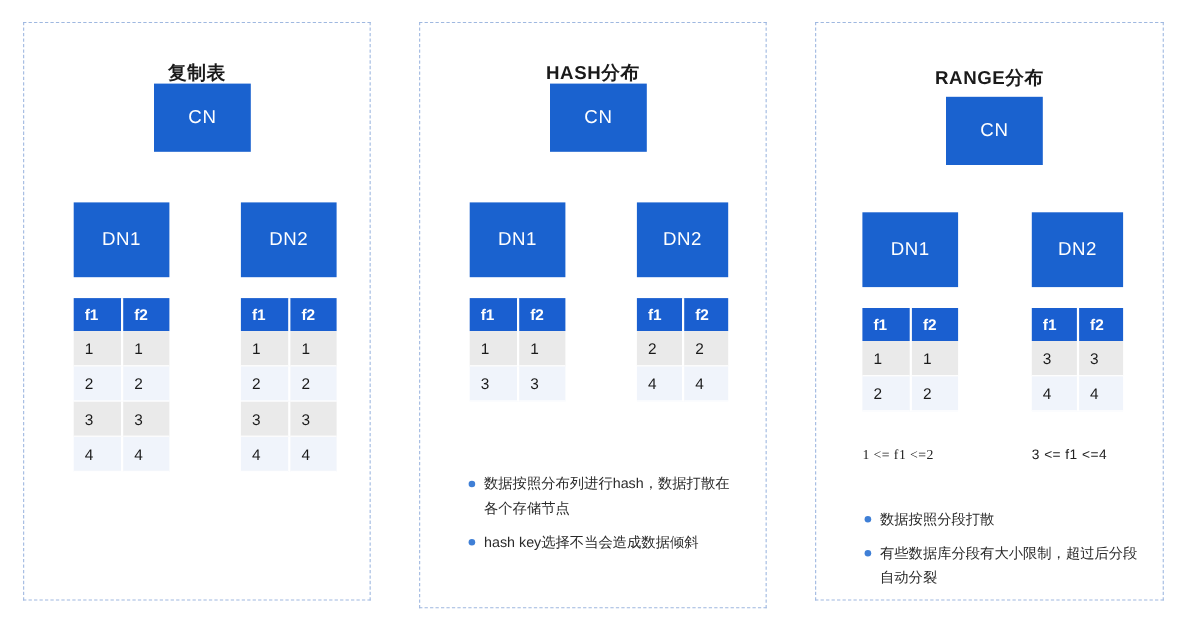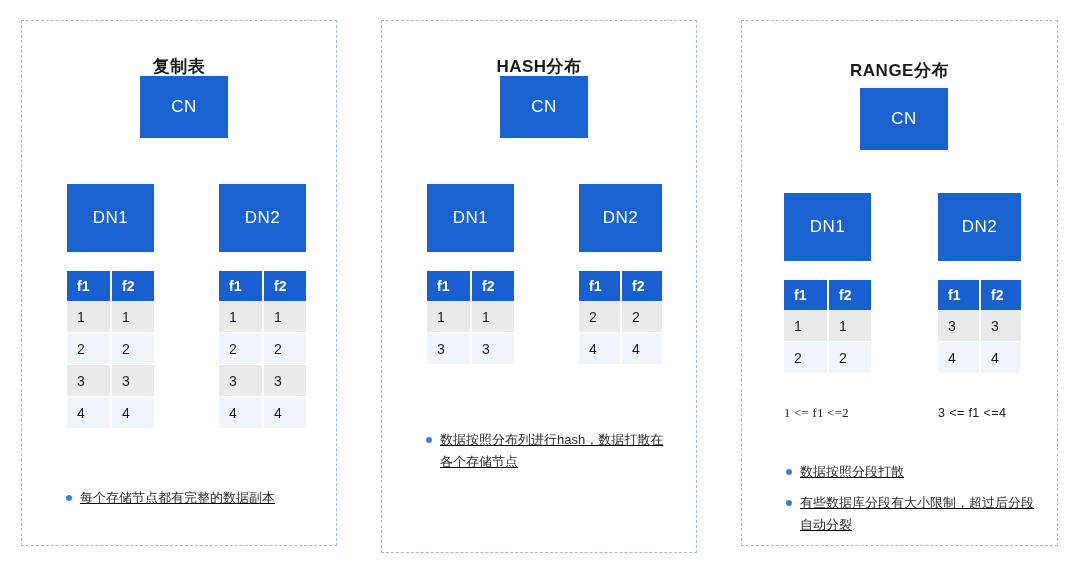--- a/index.html
+++ b/index.html
@@ -83,21 +83,20 @@
   .range-label {
     position: absolute;
     font-size: 12.5px;
     color: #222222;
     white-space: nowrap;
     letter-spacing: 0.4px;
   }
 
   .bullets {
     position: absolute;
-    text-decoration: underline;
   }
   .bullet {
     display: flex;
     align-items: flex-start;
     margin-bottom: 9px;
     font-size: 13px;
     line-height: 22px;
     color: #2a2a2a;
   }
   .bullet:last-child { margin-bottom: 0; }
@@ -188,24 +187,20 @@
           <td>3</td>
         </tr>
         <tr class="even">
           <td>4</td>
           <td>4</td>
         </tr>
       </tbody>
     </table>
 
     <div class="bullets" style="left:44px; top:466px; width:250px;">
-      <div class="bullet">
-        <span class="dot"></span>
-        <span class="btext">每个存储节点都有完整的数据副本</span>
-      </div>
     </div>
   </div>
 
   <div class="panel" style="left:381px; top:20px; width:316px; height:533px;">
     <div class="panel-title" style="top:34px;">HASH分布</div>
 
     <div class="node-box" style="left:118px; top:55px; width:88px; height:62px;">
       <span>CN</span>
     </div>
 
@@ -258,20 +253,24 @@
           <td>4</td>
           <td>4</td>
         </tr>
       </tbody>
     </table>
 
     <div class="bullets" style="left:44px; top:408px; width:245px;">
       <div class="bullet">
         <span class="dot"></span>
         <span class="btext">数据按照分布列进行hash，数据打散在各个存储节点</span>
+      </div>
+      <div class="bullet">
+        <span class="dot"></span>
+        <span class="btext">hash key选择不当会造成数据倾斜</span>
       </div>
     </div>
   </div>
 
   <div class="panel" style="left:741px; top:20px; width:317px; height:526px;">
     <div class="panel-title" style="top:38px;">RANGE分布</div>
 
     <div class="node-box" style="left:118px; top:67px; width:88px; height:62px;">
       <span>CN</span>
     </div>

